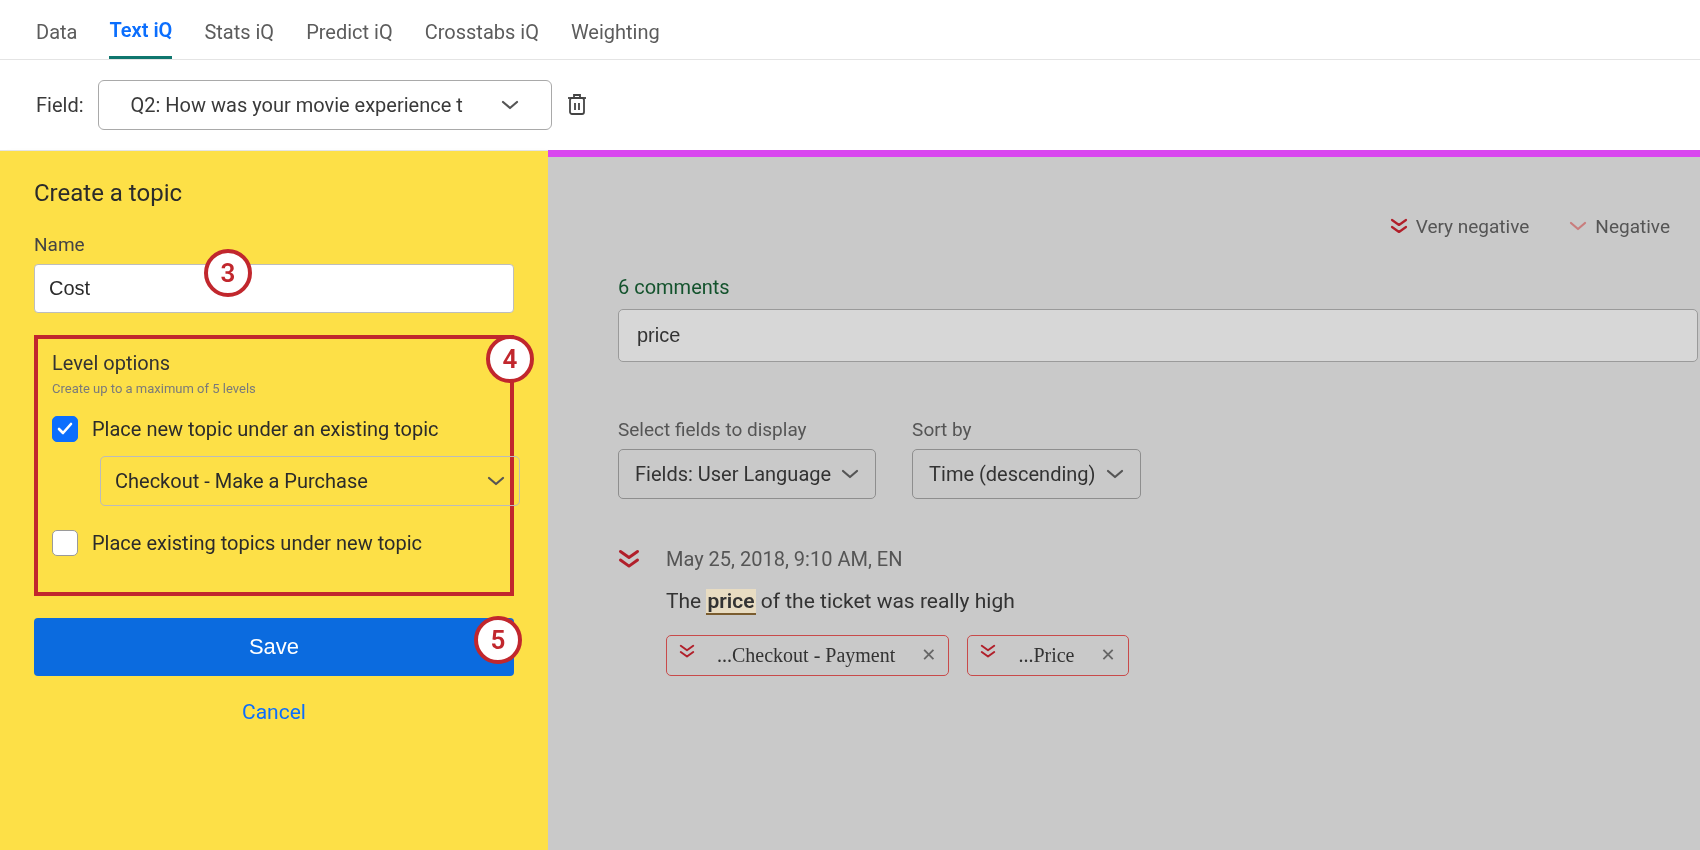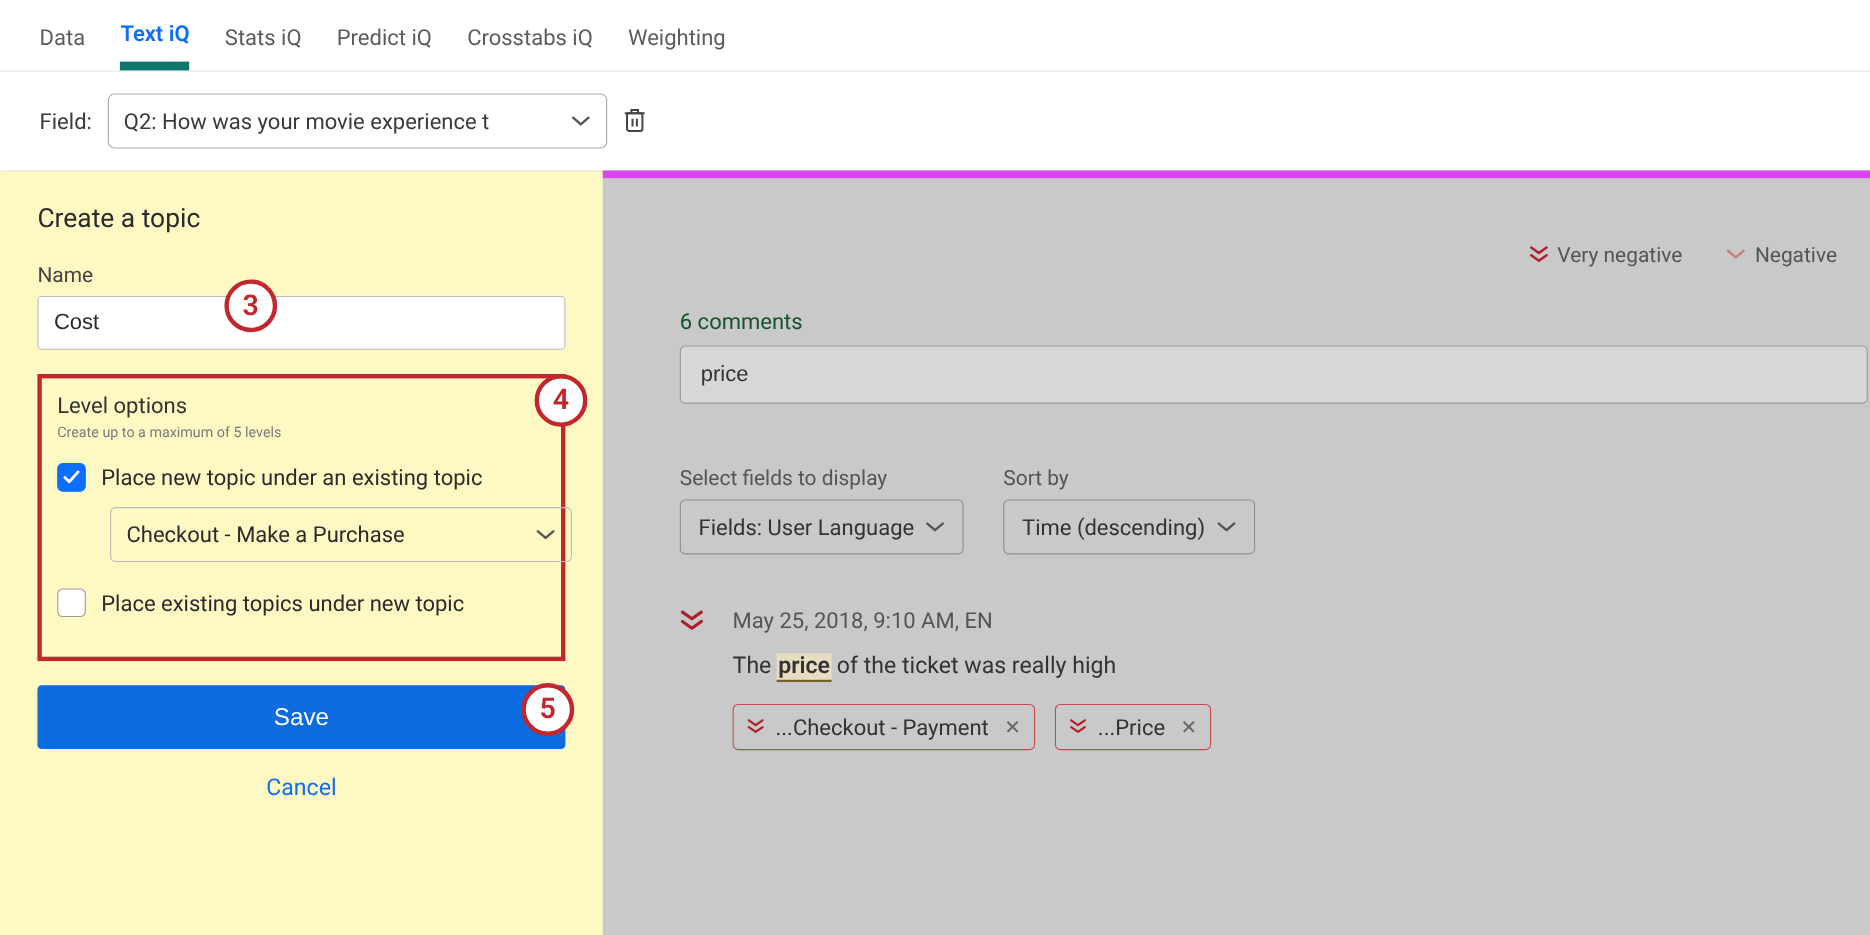--- a/index.html
+++ b/index.html
@@ -23,59 +23,59 @@
   }
   .tab {
     padding-bottom: 14px;
     color: #5c5c5c;
     cursor: pointer;
     font-size: 20px;
   }
   .tab.active {
     color: #0b6efd;
     font-weight: 600;
-    border-bottom: 8px solid #0f766e;
+    border-bottom: 3px solid #0f766e;
   }
 
   
   .field-row {
     display: flex;
     align-items: center;
     gap: 14px;
     padding: 20px 36px;
   }
   .field-label { color: #3a3a3a; font-size: 20px; }
   .field-select {
     display: flex;
     align-items: center;
     justify-content: space-between;
     border: 1.5px solid #a9a9a9;
     border-radius: 6px;
-    padding: 12px 14px;
+    padding: 12px 32px;
     width: 454px;
     font-size: 20px;
     color: #3a3a3a;
     background: #fff;
   }
   .chev { display:inline-block; margin-left:10px; }
   .trash {
     width: 22px; height: 26px; color:#555; cursor:pointer;
   }
 
   
   .main {
     display: flex;
     height: calc(850px - 150px);
   }
   .left-panel {
     width: 548px;
     border-top: 1px solid #e4e4e4;
     padding: 28px 34px 0 34px;
     position: relative;
-    background:#fef9c3;
+    background:#fde047;
     box-shadow: 4px 0 6px -3px rgba(0,0,0,0.06);
   }
   .panel-title { font-size: 24px; color:#2b2b2b; margin-bottom: 26px; }
   .form-label { font-size: 19px; color:#444; margin-bottom: 8px; display:block; }
   .text-input {
     width: 100%;
     border: 1px solid #bdbdbd;
     border-radius: 4px;
     padding: 12px 14px;
     font-size: 20px;
@@ -171,24 +171,25 @@
     background:#c9c9c9;
   }
 
   .comment-block { margin-top: 48px; display:flex; gap:26px; align-items:flex-start; }
   .comment-sent-icon { margin-top:2px; color:#b11f2a; }
   .comment-meta { color:#555; font-size:20px; margin-bottom:18px; }
   .comment-text { color:#333; font-size:21px; margin-bottom:22px; }
   .hl { border-bottom:2px solid #7a5c2f; font-weight:600; background:#e8dcc2; padding:0 1px;}
   .tag-row { display:flex; gap:18px; }
   .tag-chip {
-    display:flex; align-items:center; gap:10px;
+    display:flex; gap:22px;
     border:1.8px solid #c84a4a; border-radius:5px;
     padding:8px 12px; font-size:20px; color:#333;
     background:#c9c9c9;
+    font-family:Liberation Serif, serif;
   }
   .tag-chip .x { color:#666; font-size:18px; margin-left:4px; }
 
   svg { display:block; }
 </style>
 </head>
 <body>
 
 <div class="tabs">
   <div class="tab">Data</div>

